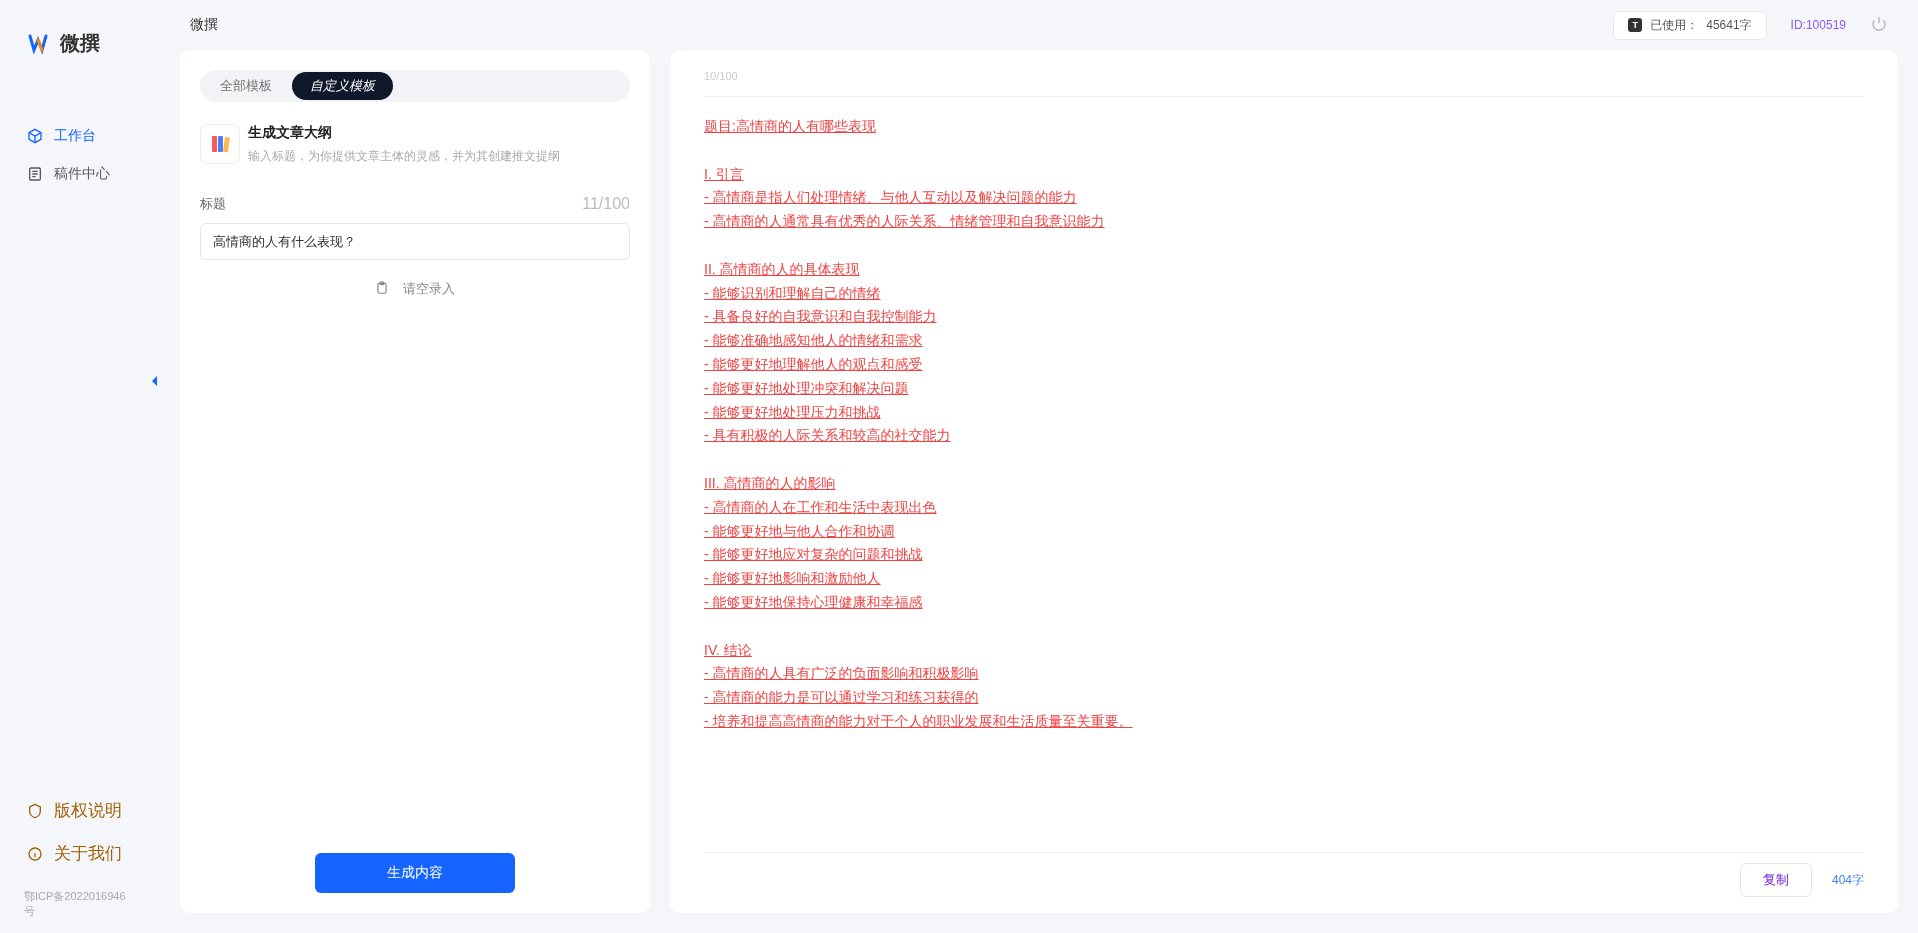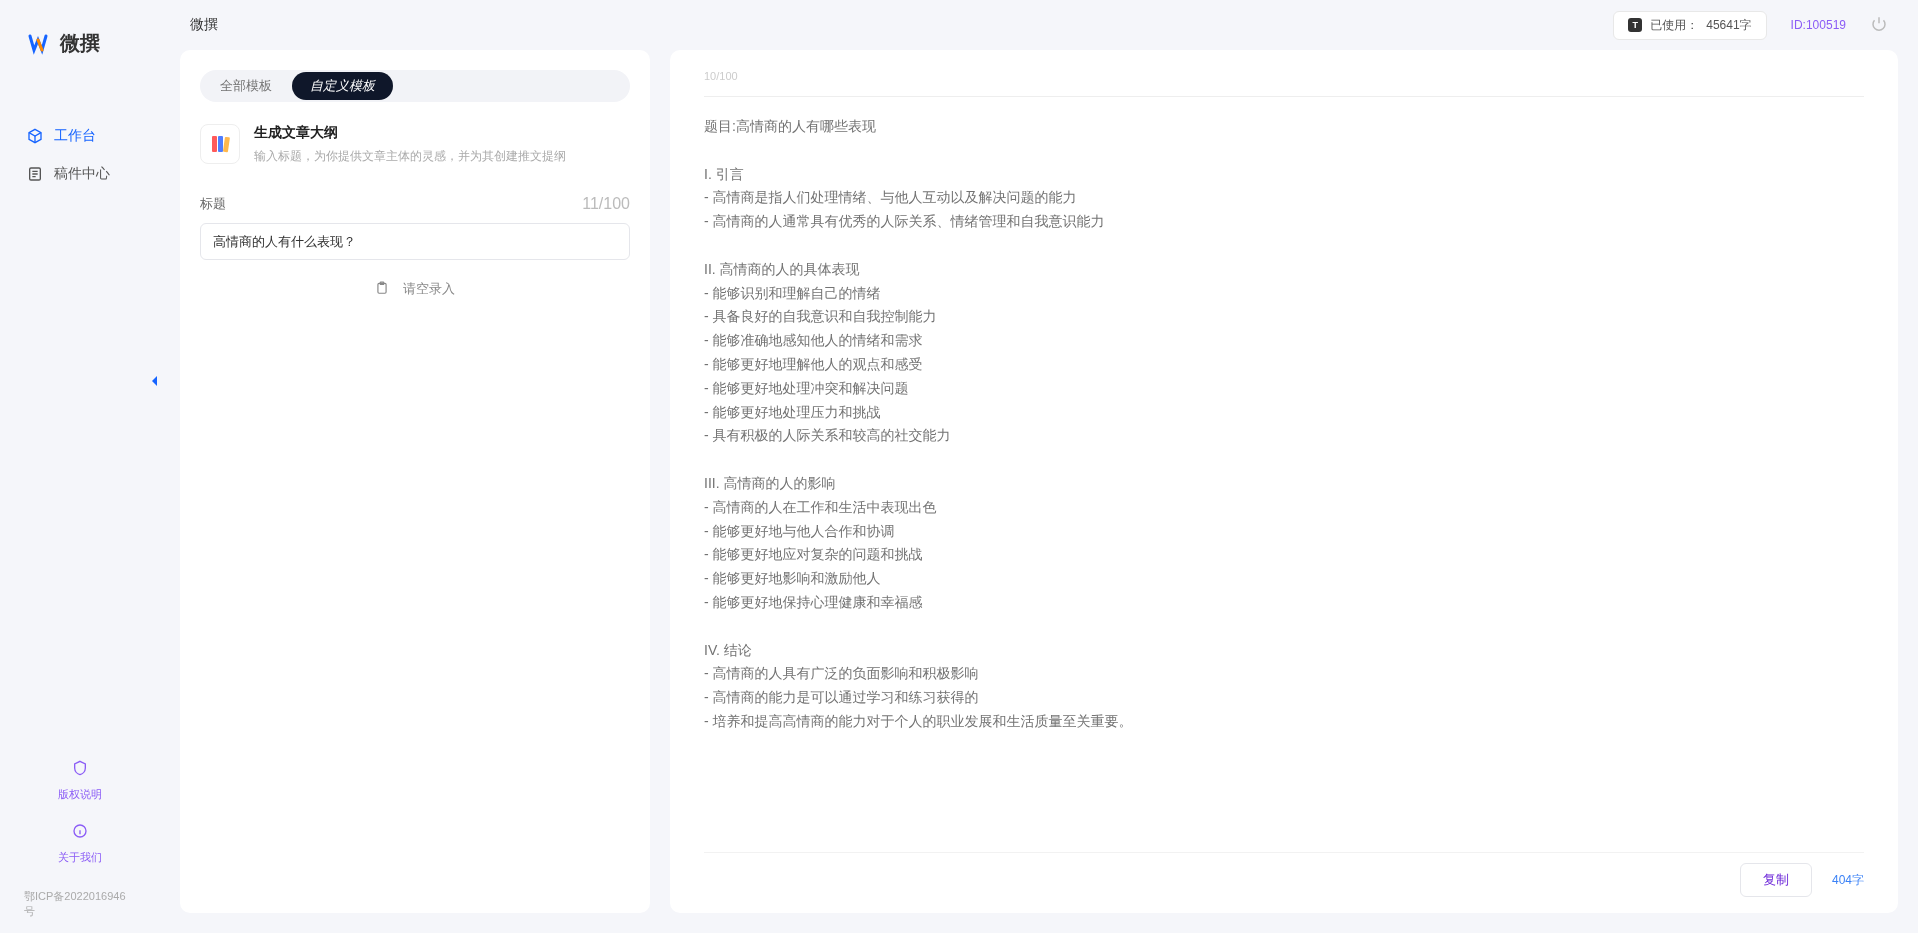--- a/index.html
+++ b/index.html
@@ -9,60 +9,60 @@
     
     .sidebar { width: 160px; background: #f5f6fa; display: flex; flex-direction: column; padding: 30px 0 10px 0; position: relative; }
     .logo-area { display: flex; align-items: center; padding: 0 28px; margin-bottom: 60px; gap: 8px; }
     .logo-mark { width: 24px; height: 24px; display: flex; align-items: center; justify-content: center; }
     .logo-text { font-size: 20px; font-weight: 700; color: #333; }
     .nav { flex: 1; padding: 0 20px; }
     .nav-item { display: flex; align-items: center; gap: 10px; padding: 10px 6px; cursor: pointer; color: #555; border-radius: 6px; }
     .nav-item.active { color: #1664ff; }
     .nav-icon { width: 18px; height: 18px; display: inline-flex; align-items: center; justify-content: center; }
     .sidebar-bottom { padding: 0 20px 10px 20px; }
-    .sidebar-bottom .nav-item { font-size: 11px; color: #8b5cf6; flex-direction: column; }
+    .sidebar-bottom .nav-item { font-size: 17px; color: #a16207; }
     .icp { font-size: 11px; color: #aaa; padding: 4px 24px; }
     .collapse-handle { position: absolute; right: -2px; top: 370px; width: 16px; height: 22px; display: flex; align-items: center; justify-content: center; color: #1664ff; cursor: pointer; }
 
     
     .main { flex: 1; display: flex; flex-direction: column; padding-bottom: 20px; }
     .topbar { height: 50px; display: flex; align-items: center; justify-content: space-between; padding: 0 30px; }
     .topbar-title { font-size: 14px; color: #333; font-weight: 500; }
     .topbar-right { display: flex; align-items: center; gap: 24px; }
     .usage-chip { display: flex; align-items: center; gap: 8px; background: #fff; border: 1px solid #e8e8e8; border-radius: 6px; padding: 5px 14px; font-size: 12px; color: #555; }
     .usage-dot { width: 14px; height: 14px; border-radius: 3px; background: #333; color: #fff; font-size: 9px; display: flex; align-items: center; justify-content: center; font-weight: bold; }
     .id-text { font-size: 12px; color: #8b5cf6; }
     .power-icon { color: #bbb; cursor: pointer; }
 
     .content { flex: 1; display: flex; gap: 20px; padding: 0 20px 0 20px; }
 
     
     .panel-left { width: 470px; background: #fff; border-radius: 10px; padding: 20px 20px; display: flex; flex-direction: column; }
     .tab-pills { display: inline-flex; background: #f2f3f7; border-radius: 20px; padding: 2px; gap: 2px; }
     .pill { padding: 5px 18px; border-radius: 18px; font-size: 13px; color: #737373; cursor: pointer; }
     .pill.active { background: #0f172a; color: #fff; font-style: italic; }
-    .template-row { display: flex; gap: 14px; margin-top: 22px; align-items: flex-start; }
+    .template-row { display: flex; gap: 8px; margin-top: 22px; align-items: flex-start; }
     .template-icon { width: 40px; height: 40px; border-radius: 8px; background: #fff; border: 1px solid #eee; display: flex; align-items: center; justify-content: center; }
     .template-title { font-size: 14px; color: #222; font-weight: 600; margin-bottom: 6px; }
     .template-desc { font-size: 12px; color: #aaa; }
     .field-block { margin-top: 30px; }
     .field-head { display: flex; justify-content: space-between; align-items: center; margin-bottom: 10px; }
     .field-label { font-size: 13px; color: #666; }
     .field-count { font-size: 16px; color: #bbb; }
     .text-input { width: 100%; border: 1px solid #e5e6eb; border-radius: 6px; padding: 10px 12px; font-size: 13px; color: #333; outline: none; }
     .fill-link { display: flex; align-items: center; justify-content: center; gap: 14px; margin-top: 20px; font-size: 13px; color: #888; cursor: pointer; }
     .gen-button-wrap { margin-top: auto; display: flex; justify-content: center; padding-top: 20px; }
     .gen-button { width: 200px; background: #1664ff; color: #fff; border: none; border-radius: 6px; padding: 11px 0; font-size: 14px; cursor: pointer; }
 
     
     .panel-right { flex: 1; background: #fff; border-radius: 10px; padding: 20px 34px 16px 34px; display: flex; flex-direction: column; }
     .output-head { border-bottom: 1px solid #eee; padding-bottom: 14px; margin-bottom: 18px; display: flex; align-items: flex-end; justify-content: space-between; }
     .output-title { flex:1; text-align: center; font-family: "Songti SC", "SimSun", serif; font-size: 23px; color: #111; font-weight: 500; }
     .output-counter { font-size: 11px; color: #ccc; }
-    .output-body { flex: 1; font-size: 14px; color: #737373; line-height: 1.7; white-space: pre-wrap; overflow-y: auto; }
+    .output-body { flex: 1; font-size: 14px; color: #ef4444; line-height: 1.7; white-space: pre-wrap; overflow-y: auto; text-decoration: underline; }
     .output-footer { display: flex; justify-content: flex-end; align-items: center; gap: 20px; padding-top: 10px; border-top: 1px solid #f2f2f2; }
     .copy-btn { border: 1px solid #e5e6eb; background: #fff; border-radius: 6px; padding: 7px 22px; font-size: 13px; color: #6d28d9; cursor: pointer; }
     .word-count { font-size: 12px; color: #3b82f6; }
   </style>
 </head>
 <body>
 
 <div class="app">
   <aside class="sidebar">
     <div class="logo-area">
@@ -174,20 +174,23 @@
         <div class="fill-link">
           <span>
             <svg width="14" height="14" viewBox="0 0 24 24" fill="none" stroke="currentColor" stroke-width="2">
                 <rect x="5" y="4" width="14" height="17" rx="2"></rect>
                 <rect x="9" y="2" width="6" height="4" rx="1"></rect>
               </svg>
           </span>
           <span>请空录入</span>
         </div>
 
+        <div class="gen-button-wrap">
+          <button class="gen-button">生成内容</button>
+        </div>
       </section>
 
       <section class="panel-right">
         <div class="output-head">
           <div class="output-counter">10/100</div>
         </div>
         <div class="output-body">题目:高情商的人有哪些表现
 
 I. 引言
 - 高情商是指人们处理情绪、与他人互动以及解决问题的能力

